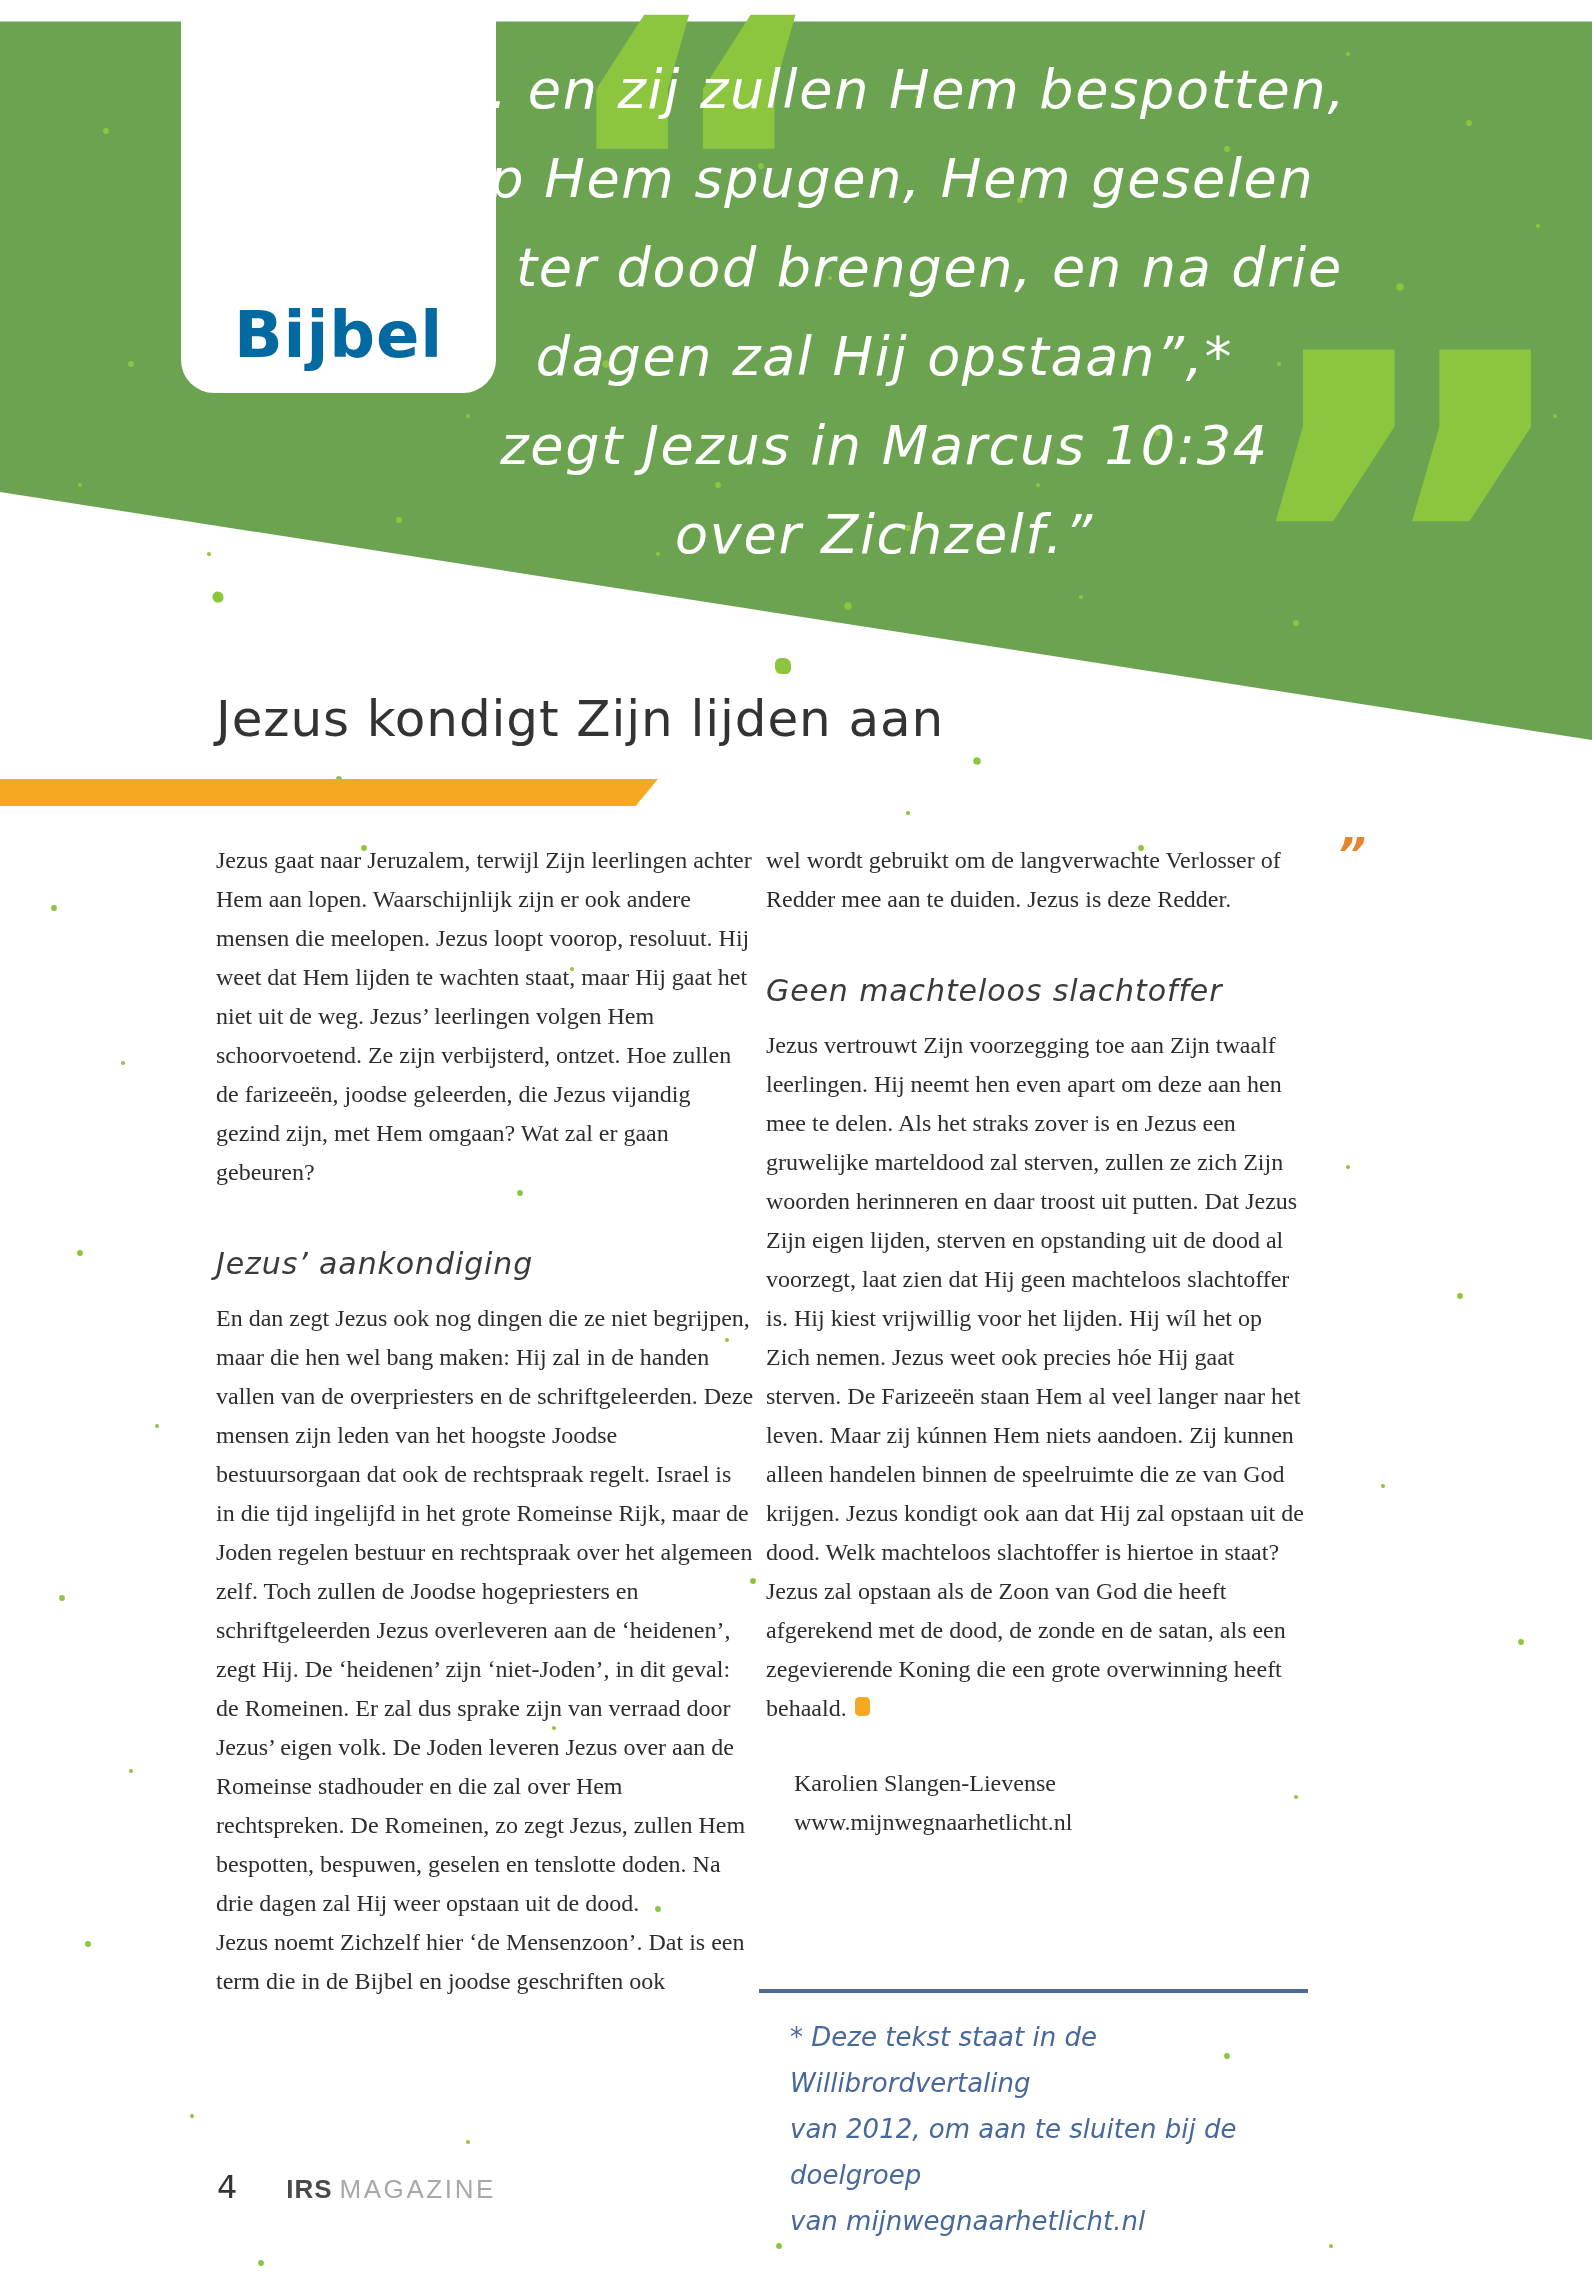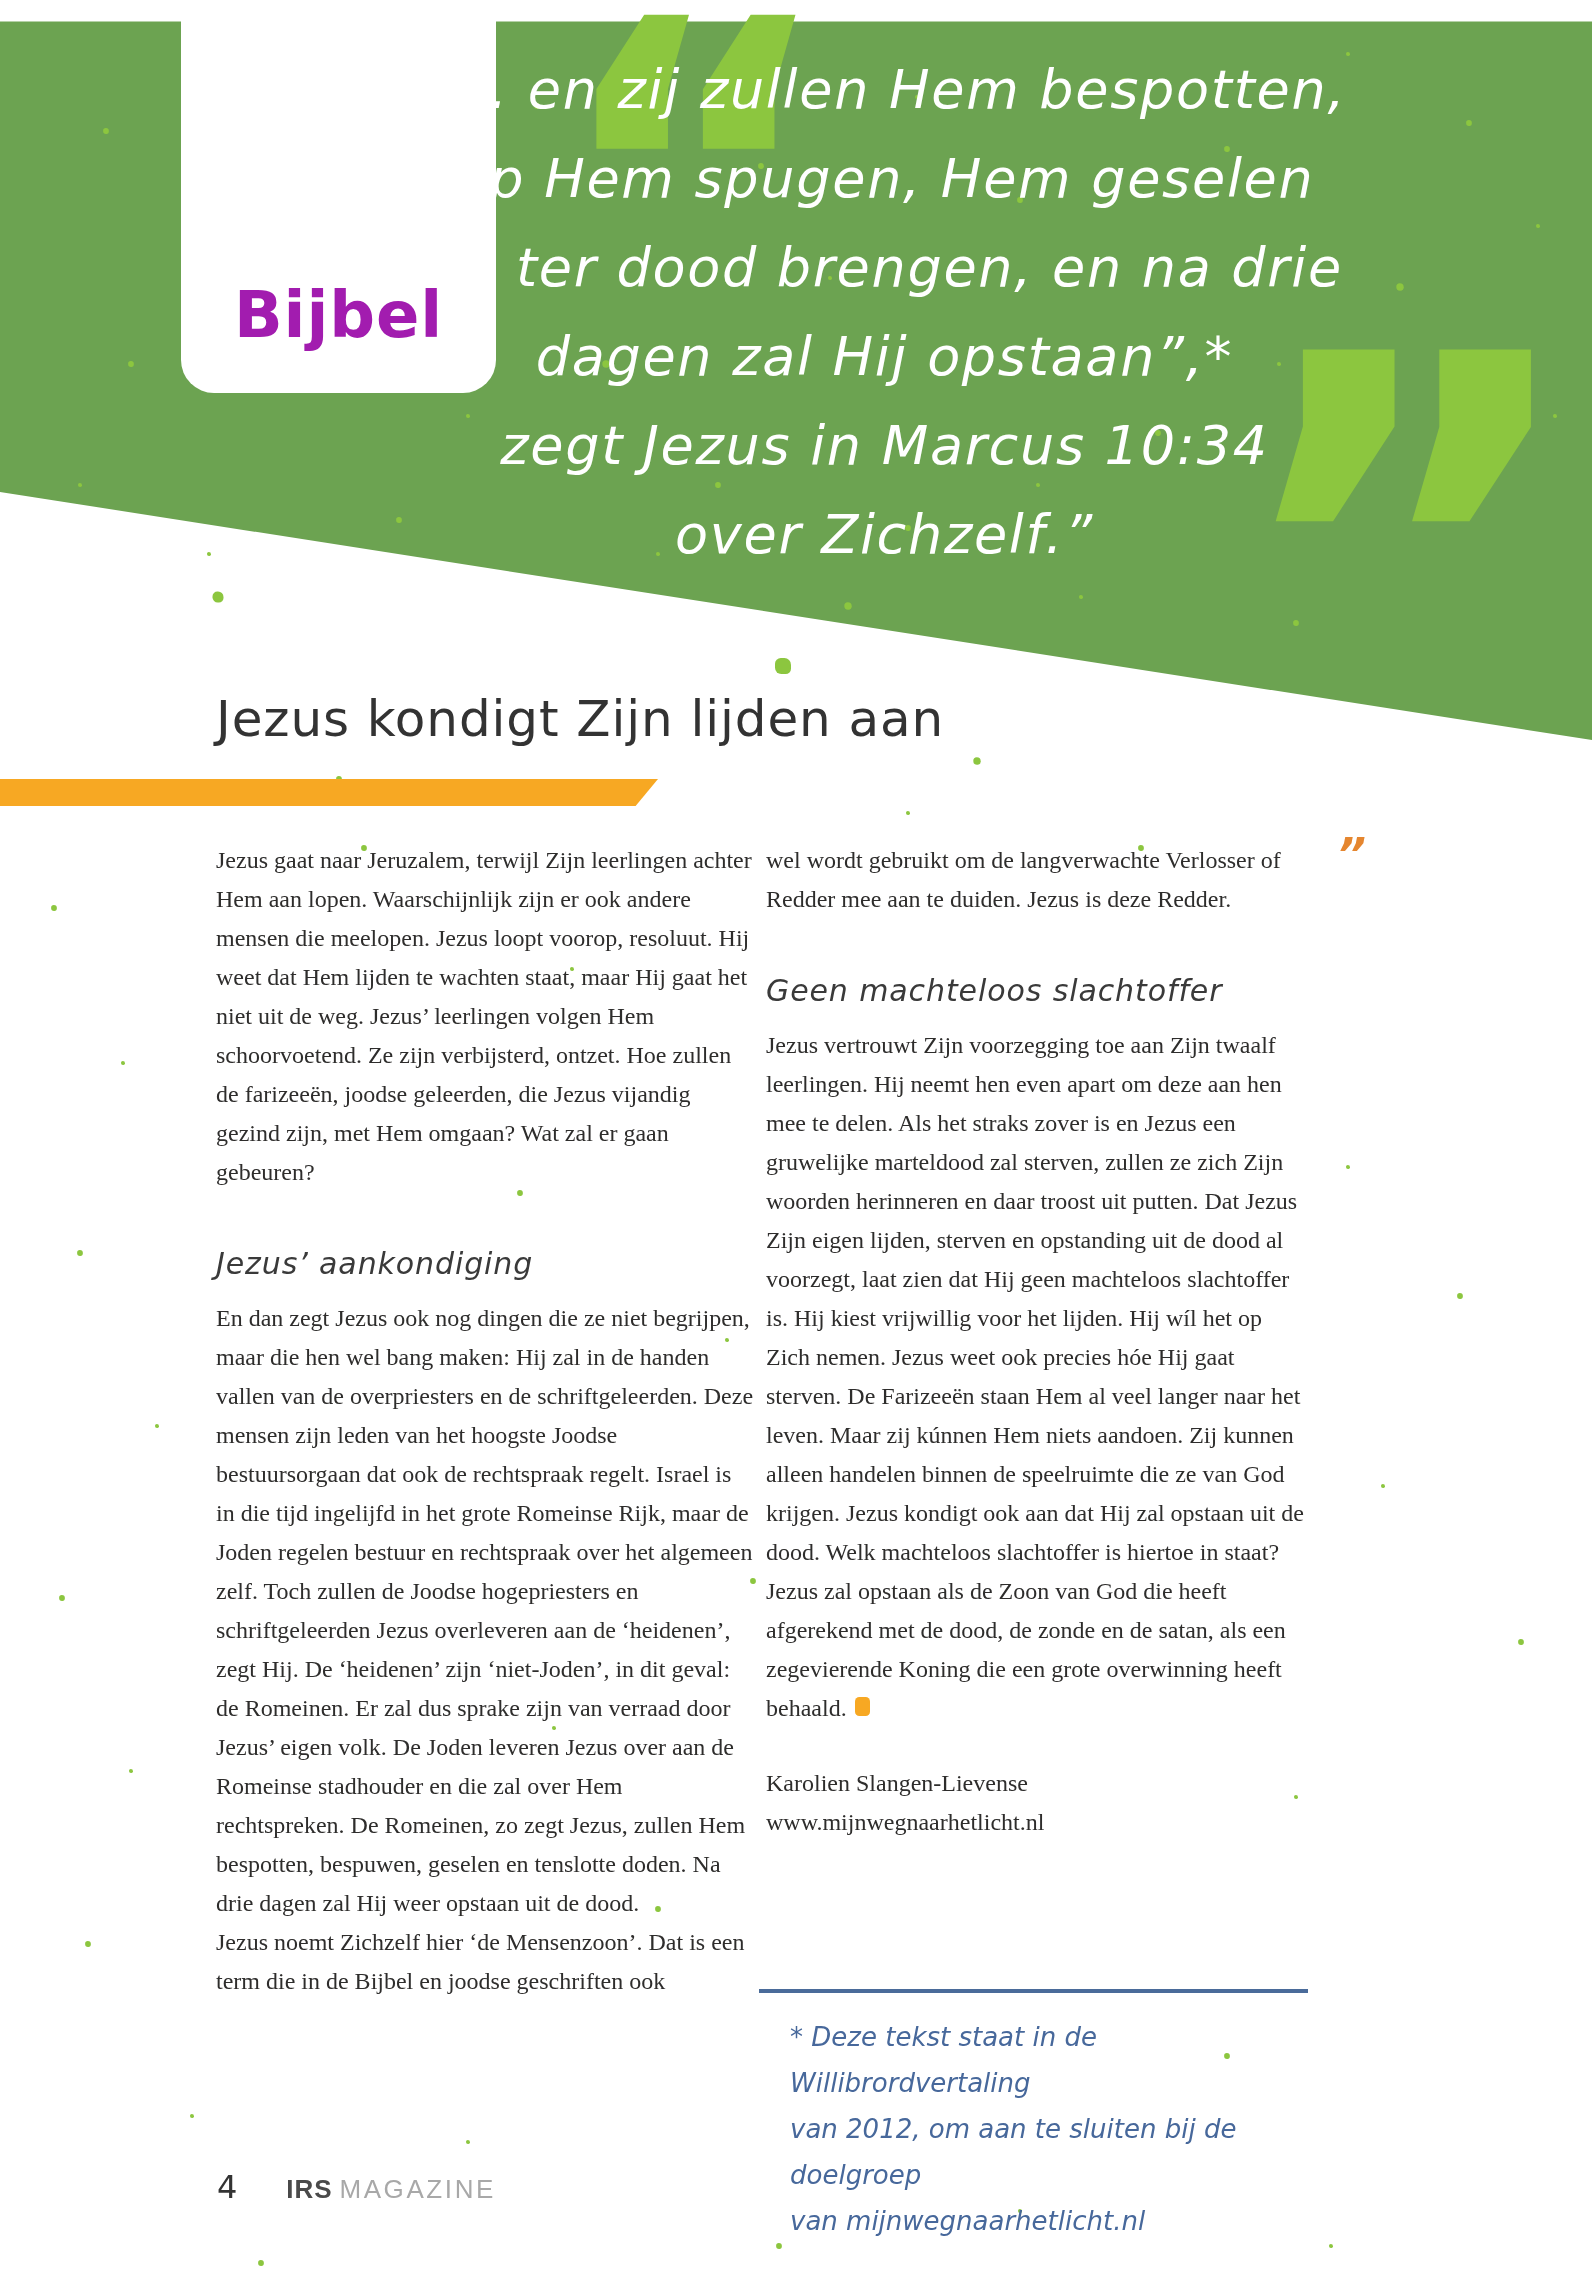--- a/index.html
+++ b/index.html
@@ -22,22 +22,22 @@
   }
   .big-quote.open{left:552px;top:-35px;font-size:431px;}
   .big-quote.close{left:1225px;top:285px;font-size:552px;}
   
   .tab{
     position:absolute;left:181px;top:0;width:315px;height:393px;
     background:#ffffff;border-radius:0 0 33px 33px;z-index:4;
     display:flex;align-items:flex-end;justify-content:center;
   }
   .tab-label{
-    font-size:64px;font-weight:bold;color:#a21caf;letter-spacing:0.9px;
-    margin-bottom:41px;
+    font-size:64px;font-weight:bold;color:#0369a1;letter-spacing:0.9px;
+    margin-bottom:21px;
   }
   
   .header-quote{
     position:absolute;left:259px;top:45px;width:1251px;z-index:5;
     color:#ffffff;font-style:italic;font-size:54px;line-height:89px;
     text-align:center;white-space:pre-line;letter-spacing:1.7px;
   }
   
   .headline{
     position:absolute;left:216px;top:690px;z-index:6;
@@ -58,21 +58,21 @@
   .subhead{
     font-family:"DejaVu Sans",sans-serif;font-style:italic;
     font-size:30px;color:#3a3a3a;letter-spacing:0.9px;font-weight:500;
     margin:52px 0 15.5px 0;
   }
   .gap-para{margin-top:38px;}
   .end-mark{
     display:inline-block;width:14.7px;height:19px;background:#F7A823;
     border-radius:4.3px;margin-left:8.6px;vertical-align:baseline;
   }
-  .byline-block{margin-top:36px;}
+  .byline-block{margin-top:36px;margin-left:28px;}
   
   .pullquote{
     position:absolute;left:1370px;top:846px;width:216px;z-index:6;
     color:#E5862F;font-size:35px;line-height:55px;font-weight:500;
     white-space:pre-line;letter-spacing:0.4px;
   }
   .pullquote-mark{
     position:absolute;left:-33px;top:-19px;font-size:45px;font-weight:bold;
     color:#E5862F;font-style:italic;
   }

